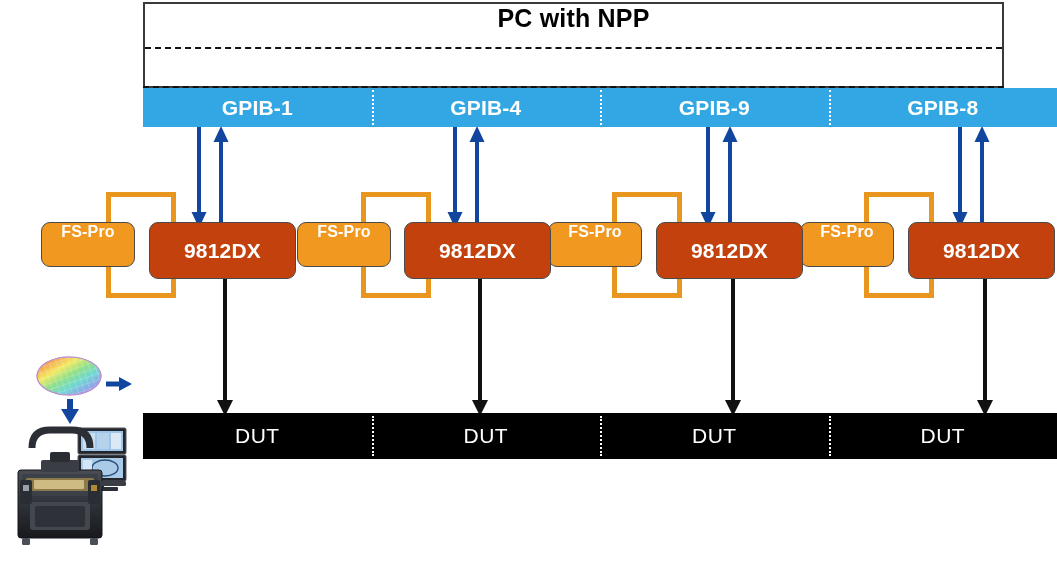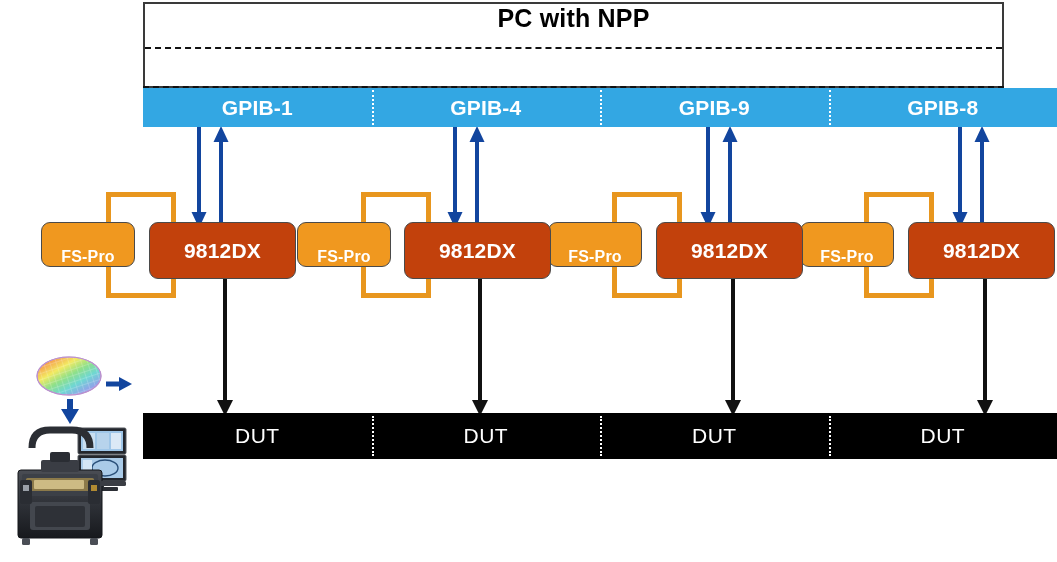--- a/index.html
+++ b/index.html
@@ -126,21 +126,21 @@
 
   
   .fspro-box {
     position: absolute;
     width: 94px;
     height: 45px;
     background: #F0981F;
     border: 1.5px solid #4a4a4a;
     border-radius: 9px;
     display: flex;
-    align-items: flex-end;
+    align-items: flex-start;
     justify-content: center;
     z-index: 2;
   }
   .fspro-box .txt {
     font-size: 16px;
     font-weight: bold;
     color: #ffffff;
     letter-spacing: 0.2px;
   }
   .dx-box {

